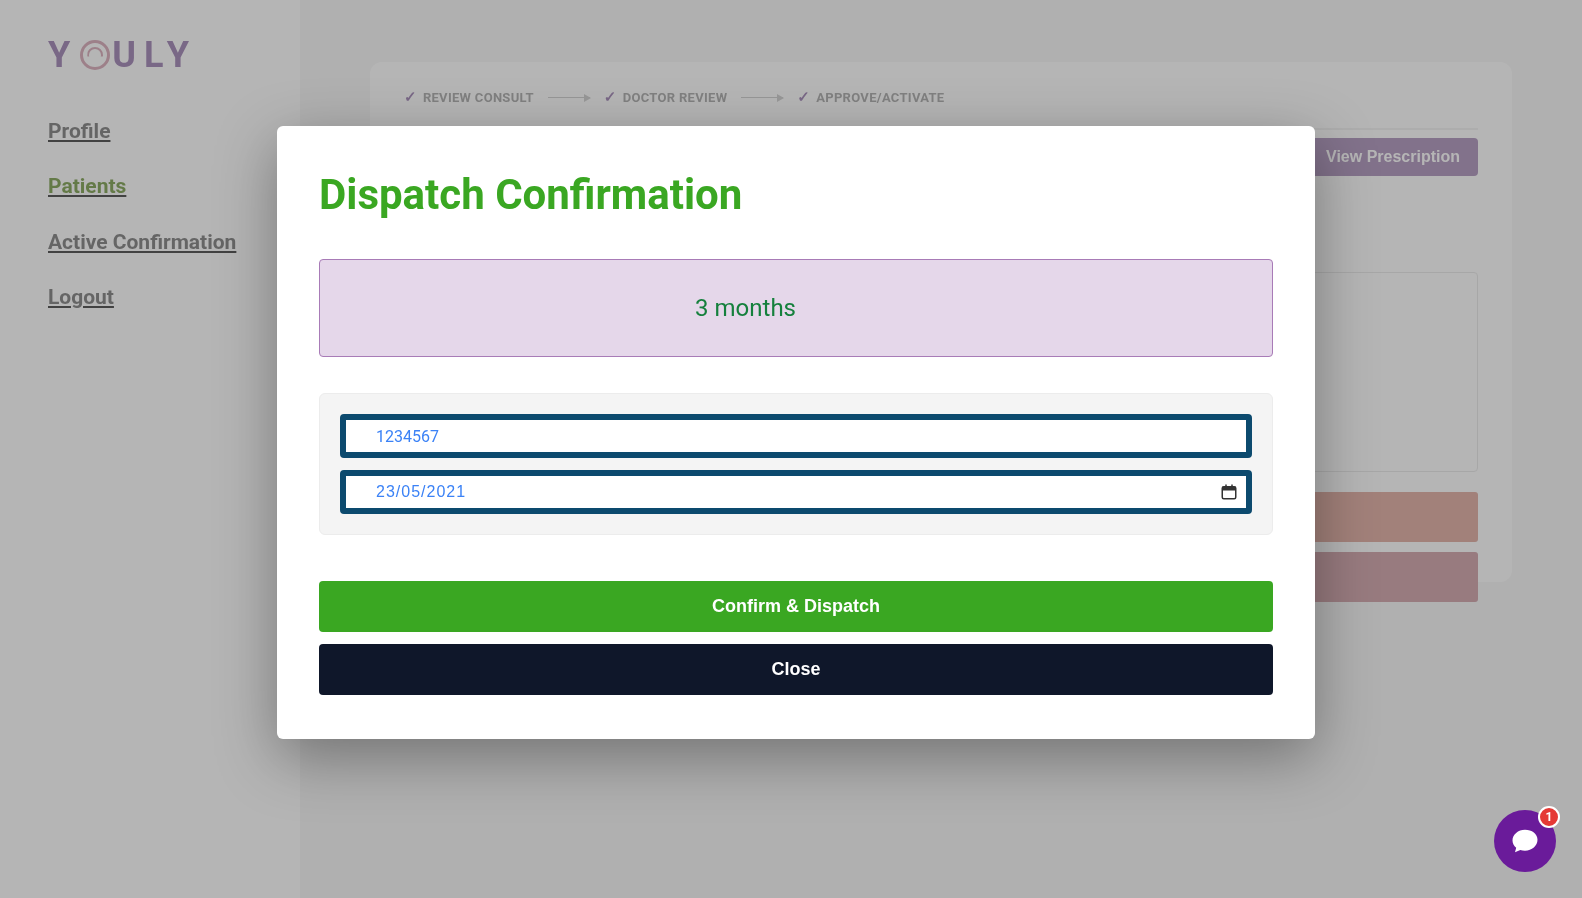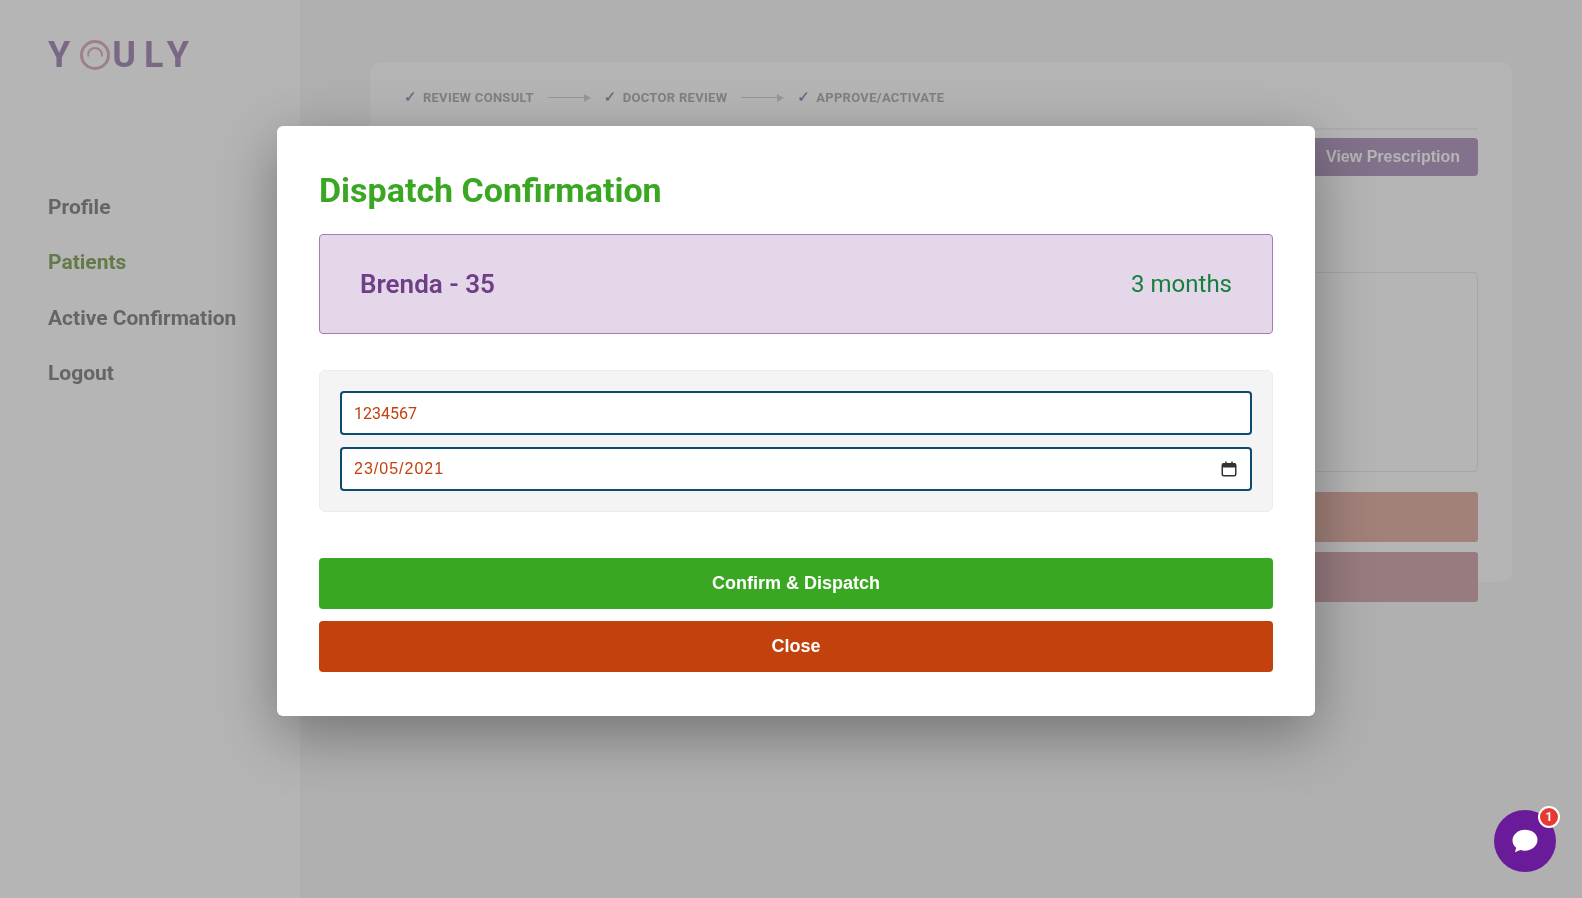--- a/index.html
+++ b/index.html
@@ -48,21 +48,22 @@
   }
   .logo .globe::before {
     content:"";
     position:absolute;
     left:4px; top:4px; right:4px; bottom:4px;
     border:2px solid #c98a9e;
     border-radius:50%;
     clip-path: polygon(0 0,100% 0,100% 60%,0 60%);
   }
   .nav {
-    margin-top: 118px;
+    margin-top: 42px;
+    text-decoration: underline;
   }
   .nav a {
     display: block;
     font-size: 21px;
     font-weight: 700;
     color: #4f4f4f;
     text-decoration: none;
     margin-bottom: 28px;
     line-height: 1.3;
   }
@@ -148,23 +149,23 @@
     left: 277px;
     top: 126px;
     width: 1038px;
     background: #ffffff;
     border-radius: 6px;
     box-shadow: 0 18px 60px rgba(0,0,0,.35);
     padding: 44px 42px 44px 42px;
   }
   .modal h1 {
     color: #3aa722;
-    font-size: 34px;
+    font-size: 42px;
     font-weight: 700;
-    margin-bottom: 24px;
+    margin-bottom: 40px;
   }
   .info-banner {
     background: #e5d7ea;
     border: 1px solid #a87bb7;
     border-radius: 4px;
     padding: 34px 40px;
     display: flex;
     align-items: center;
   }
   .info-banner .name {
@@ -184,25 +185,25 @@
   .form-box {
     margin-top: 36px;
     background: #f4f4f4;
     border: 1px solid #ececec;
     border-radius: 6px;
     padding: 20px;
   }
   .form-box input {
     width: 100%;
     height: 44px;
-    border: 2px solid #0c4a6e;
-    border-radius: 4px;
-    padding: 0 12px;
+    border: 6px solid #0c4a6e;
+    border-radius: 4px;
+    padding: 0 30px;
     font-size: 16px;
-    color: #c2410c;
+    color: #3b82f6;
     background:#fff;
     font-family: inherit;
   }
   .form-box input[type="text"].date-style {
     font-family: Liberation Sans, sans-serif;
     letter-spacing: 1px;
   }
   .date-row {
     position: relative;
     margin-top: 12px;
@@ -220,21 +221,21 @@
     width: 100%;
     height: 51px;
     border: none;
     border-radius: 4px;
     font-size: 18px;
     font-weight: 600;
     color: #fff;
     cursor: pointer;
   }
   .modal-actions .confirm { background: #3aa722; }
-  .modal-actions .close { background: #c2410c; margin-top: 12px; }
+  .modal-actions .close { background: #0f172a; margin-top: 12px; }
 
   
   .chat {
     position: absolute;
     right: 26px; bottom: 26px;
     width: 62px; height: 62px;
     border-radius: 50%;
     background: #6a1b9a;
     z-index: 20;
     display:flex;align-items:center;justify-content:center;
@@ -294,21 +295,20 @@
     <button class="pink-btn two"></button>
   </div>
 </main>
 
 <div class="dim-overlay"></div>
 
 <section class="modal">
   <h1>Dispatch Confirmation</h1>
 
   <div class="info-banner">
-    <div class="name">Brenda - 35</div>
     <div class="duration">3 months</div>
   </div>
 
   <div class="form-box">
     <input type="text" value="1234567" style="">
     <div class="date-row">
       <input type="text" class="date-style" value="23/05/2021" style="">
       <svg class="cal-icon" viewBox="0 0 24 24">
         <rect x="3" y="5" width="18" height="16" rx="2" fill="none" stroke="#333" stroke-width="2"></rect>
         <rect x="3" y="5" width="18" height="5" fill="#333"></rect>

